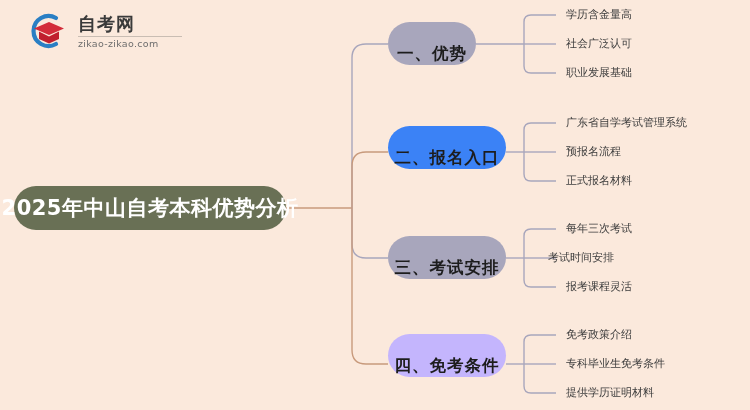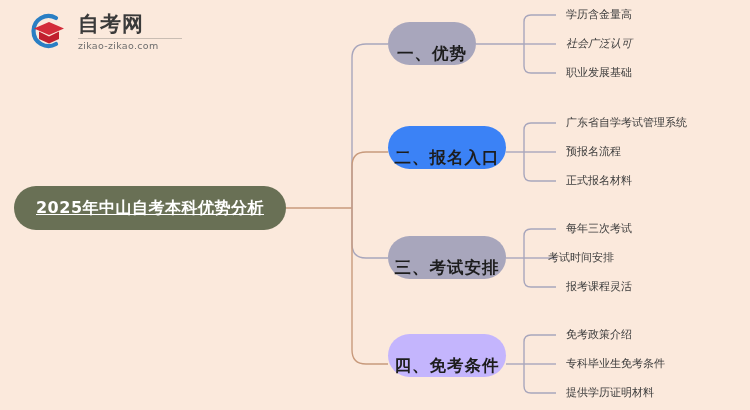--- a/index.html
+++ b/index.html
@@ -38,21 +38,21 @@
     position: relative;
   }
   .logo-text {
     display: flex;
     flex-direction: column;
     justify-content: center;
     line-height: 1;
     padding-top: 2px;
   }
   .logo-title {
-    font-size: 21px;
+    font-size: 18px;
     font-weight: bold;
     color: #3a3a3a;
     letter-spacing: 1px;
     font-family: "DejaVu Sans", "Liberation Sans", sans-serif;
   }
   .logo-rule {
     height: 1px;
     background: #c9bdb3;
     margin: 3px 0 2px 0;
     width: 104px;
@@ -82,25 +82,24 @@
     width: 272px;
     height: 44px;
     background: #697055;
     border-radius: 22px;
     display: flex;
     align-items: center;
     justify-content: center;
   }
   .center-node .label {
     color: #ffffff;
-    font-size: 16px;
+    font-size: 21px;
     font-weight: bold;
     letter-spacing: 0.5px;
     white-space: nowrap;
-    text-decoration: underline;
   }
 
   
   .branch-node {
     position: absolute;
     height: 43px;
     border-radius: 21.5px;
     display: flex;
     align-items: flex-end;
     justify-content: center;
@@ -194,21 +193,21 @@
     <span class="label">二、报名入口</span>
   </div>
   <div class="branch-node branch-3">
     <span class="label">三、考试安排</span>
   </div>
   <div class="branch-node branch-4">
     <span class="label">四、免考条件</span>
   </div>
 
   <div class="leaf" style="left:566px; top:9px;">学历含金量高</div>
-  <div class="leaf" style="left:566px; top:38px;font-style:italic;">社会广泛认可</div>
+  <div class="leaf" style="left:566px; top:38px;">社会广泛认可</div>
   <div class="leaf" style="left:566px; top:67px;">职业发展基础</div>
 
   <div class="leaf" style="left:566px; top:117px;">广东省自学考试管理系统</div>
   <div class="leaf" style="left:566px; top:146px;">预报名流程</div>
   <div class="leaf" style="left:566px; top:175px;">正式报名材料</div>
 
   <div class="leaf" style="left:566px; top:223px;">每年三次考试</div>
   <div class="leaf" style="left:548px; top:252px;">考试时间安排</div>
   <div class="leaf" style="left:566px; top:281px;">报考课程灵活</div>
 

